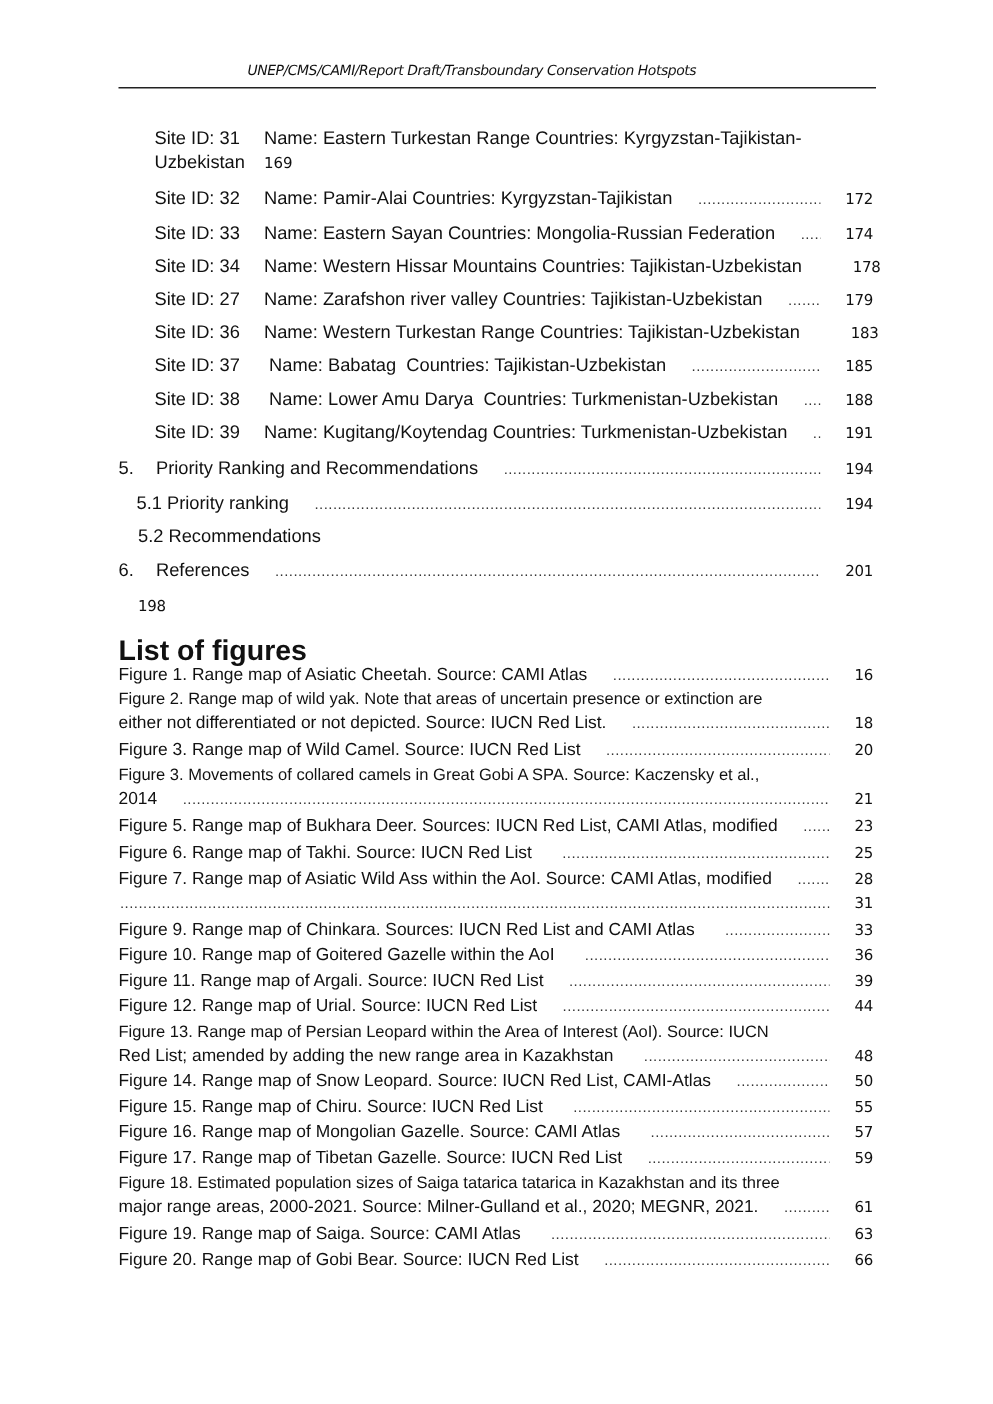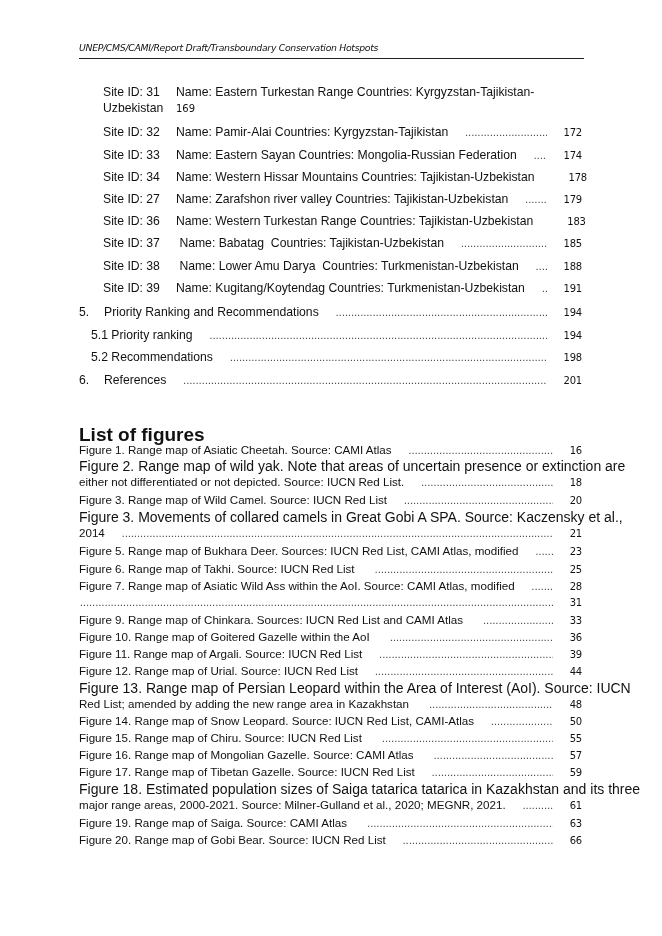--- a/index.html
+++ b/index.html
@@ -1,22 +1,22 @@
 <!DOCTYPE html>
 <html><head>
   <meta charset="utf-8">
   <style>
     html, body { margin: 0; padding: 0; background: #ffffff; }
     body {
       width: 662px; height: 936px; position: relative; overflow: hidden;
       font-family: "Liberation Sans", sans-serif; color: #111;
     }
     .header {
-      position: absolute; left: 79px; top: 42px; width: 505px;
-      text-align: left; font-style: italic; font-size: 9.3px;
+      position: absolute; left: 62px; top: 42px; width: 505px;
+      text-align: center; font-style: italic; font-size: 9.3px;
       font-family: "DejaVu Sans", sans-serif; letter-spacing: -0.3px; color: #111;
     }
     .header-rule {
       position: absolute; left: 79px; top: 58px; width: 505px; height: 0;
       border-top: 1px solid #222;
     }
     .toc-row {
       position: absolute; display: flex; align-items: baseline;
       font-size: 12.2px; white-space: nowrap; height: 16px; line-height: 16px; gap: 16px;
     }
@@ -28,21 +28,21 @@
     .toc-row .dots::before {
       content: "....................................................................................................................................................................................................................................";
     }
     .toc-row .pg {
       flex: 0 0 auto; font-family: "DejaVu Sans", sans-serif;
       font-size: 10px; letter-spacing: -0.2px;
     }
     .site-id { display: inline-block; width: 73px; }
     .fig-row { font-size: 11.6px; }
     .wrap-line {
-      position: absolute; font-size: 14px; white-space: nowrap; line-height: 16px;
+      position: absolute; font-size: 11px; white-space: nowrap; line-height: 16px;
     }
     .site-wrap { font-size: 12.2px; }
     .list-title {
       position: absolute; left: 79px; top: 424px;
       font-size: 19px; font-weight: bold; color: #111;
     }
   </style>
 </head>
 <body>
 
@@ -100,21 +100,21 @@
 <div class="toc-row" style="left:79px; top:304px; width:503px;">
   <span class="lbl"><span style="display:inline-block;width:25px;">5.</span><span>Priority Ranking and Recommendations</span></span>
     <span class="dots"></span>
     <span class="pg">194</span>
 </div>
 <div class="toc-row" style="left:91px; top:327px; width:491px;">
   <span class="lbl"><span>5.1 Priority ranking</span></span>
     <span class="dots"></span>
     <span class="pg">194</span>
 </div>
-<div class="toc-row" style="left:91px; top:349px; width:491px;">
+<div class="toc-row" style="left:91px; top:349px; width:491px;flex-direction:column;">
   <span class="lbl"><span>5.2 Recommendations</span></span>
     <span class="dots"></span>
     <span class="pg">198</span>
 </div>
 <div class="toc-row" style="left:79px; top:372px; width:503px;justify-content:space-between;">
   <span class="lbl"><span style="display:inline-block;width:25px;">6.</span><span>References</span></span>
     <span class="dots"></span>
     <span class="pg">201</span>
 </div>
 

